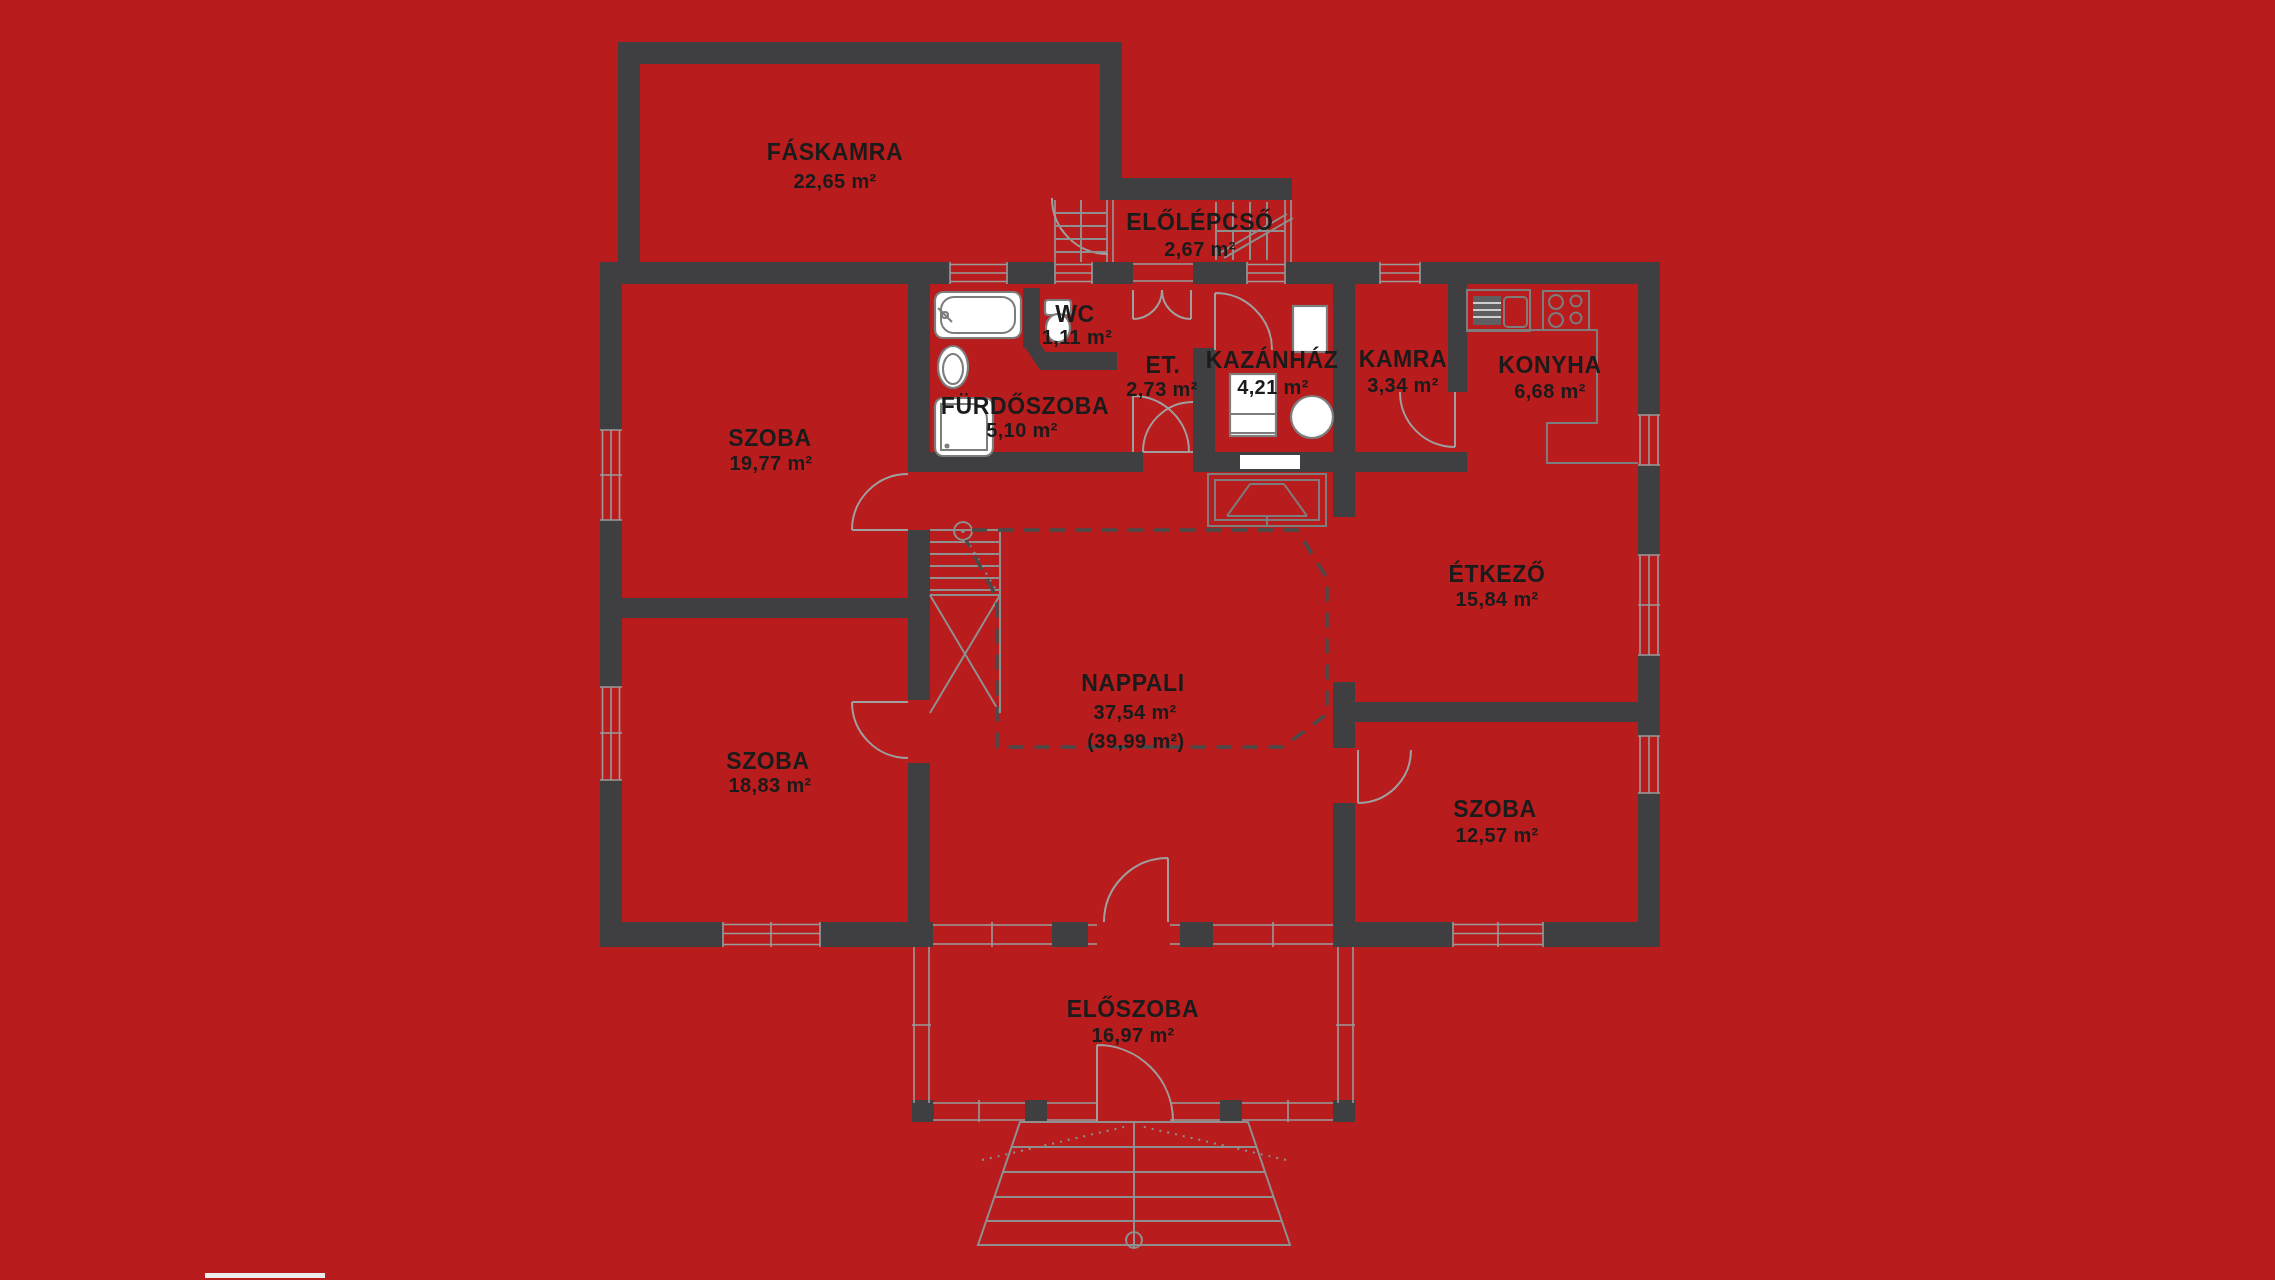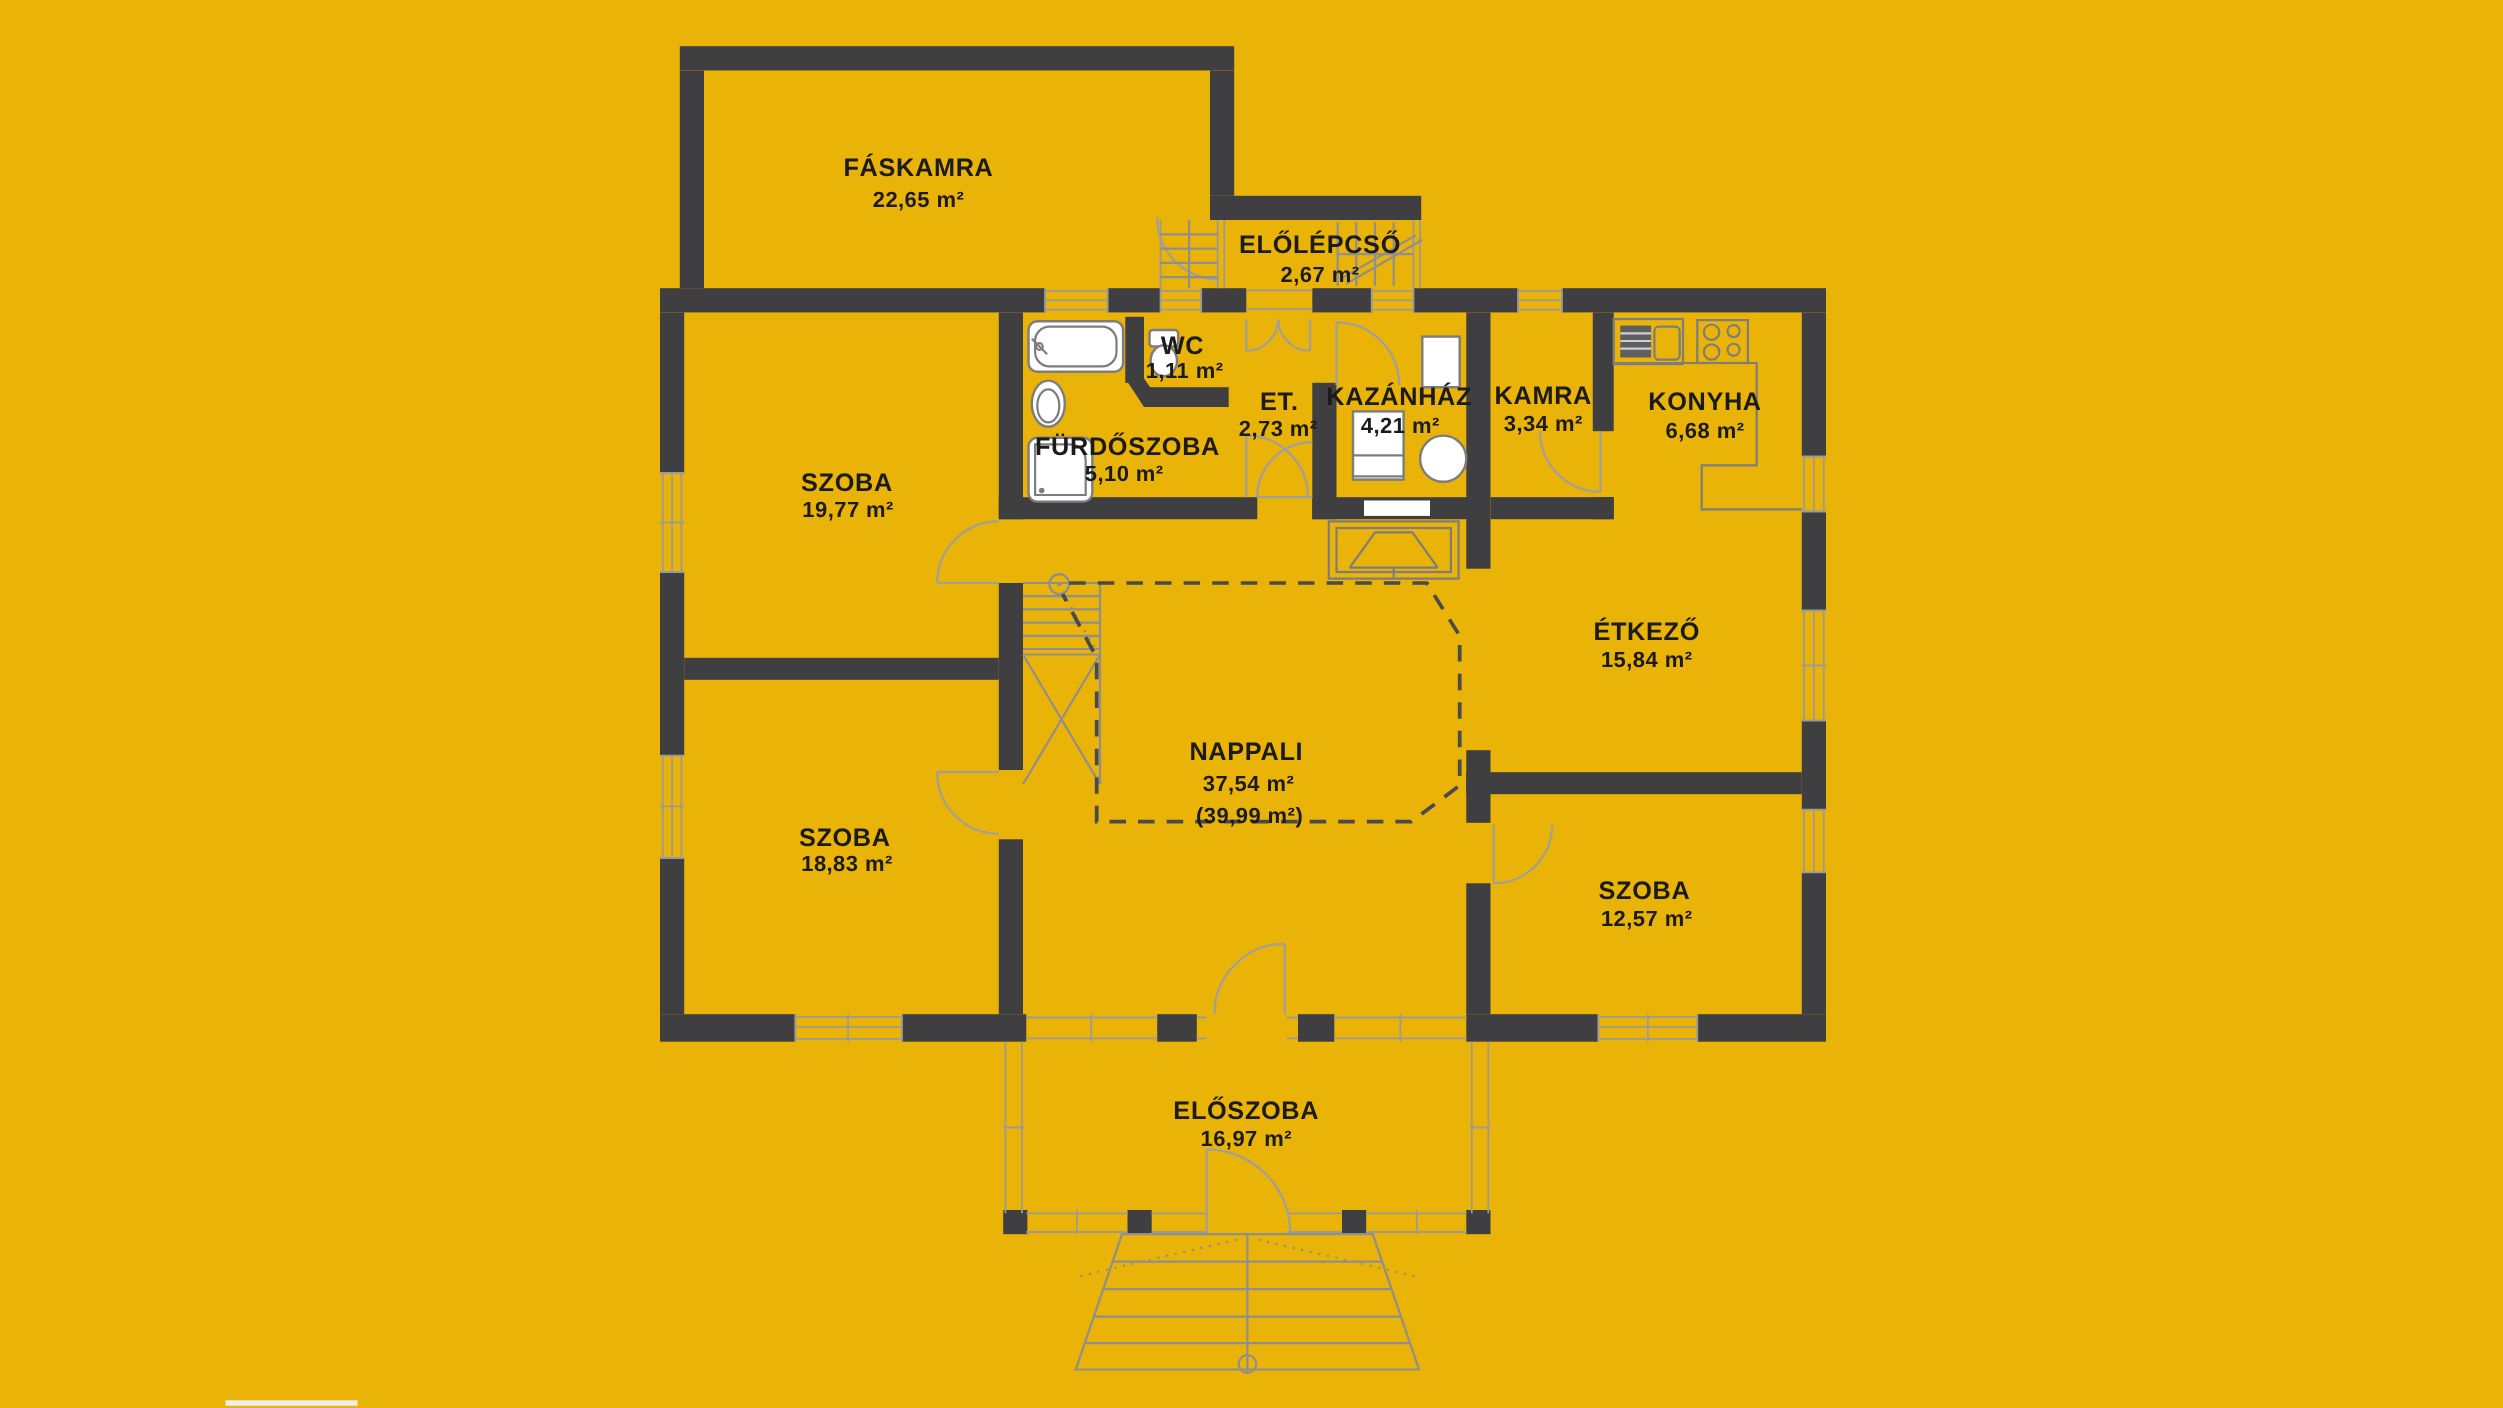--- a/index.html
+++ b/index.html
@@ -1,16 +1,16 @@
 <!DOCTYPE html>
 <html><head>
 <meta charset="utf-8">
 <style>
   html,body{margin:0;padding:0;background:#ffffff;}
-  .page{width:2275px;height:1280px;position:relative;background:#eab308;overflow:hidden;}
+  .page{width:2275px;height:1280px;position:relative;background:#b91c1c;overflow:hidden;}
   svg{display:block;}
   .wall{fill:#3f3f41;stroke:none;}
   .tl{stroke:#8f8f8f;stroke-width:2;fill:none;}
   .tlw{stroke:#9a9a9a;stroke-width:1.6;fill:none;}
   .arc{stroke:#9f9f9f;stroke-width:2;fill:none;}
   .furn{stroke:#7d7d7d;stroke-width:2.2;fill:#ffffff;}
   .furnl{stroke:#7d7d7d;stroke-width:2;fill:none;}
   .dash{stroke:#4a4a4a;stroke-width:3.4;fill:none;stroke-dasharray:15 11;}
   .dot{stroke:#8f8f8f;stroke-width:2;fill:none;stroke-dasharray:2 6;}
   .rname{font-family:"Liberation Sans","DejaVu Sans",sans-serif;font-size:23px;font-weight:700;fill:#1b1b1b;text-anchor:middle;letter-spacing:.6px;}

